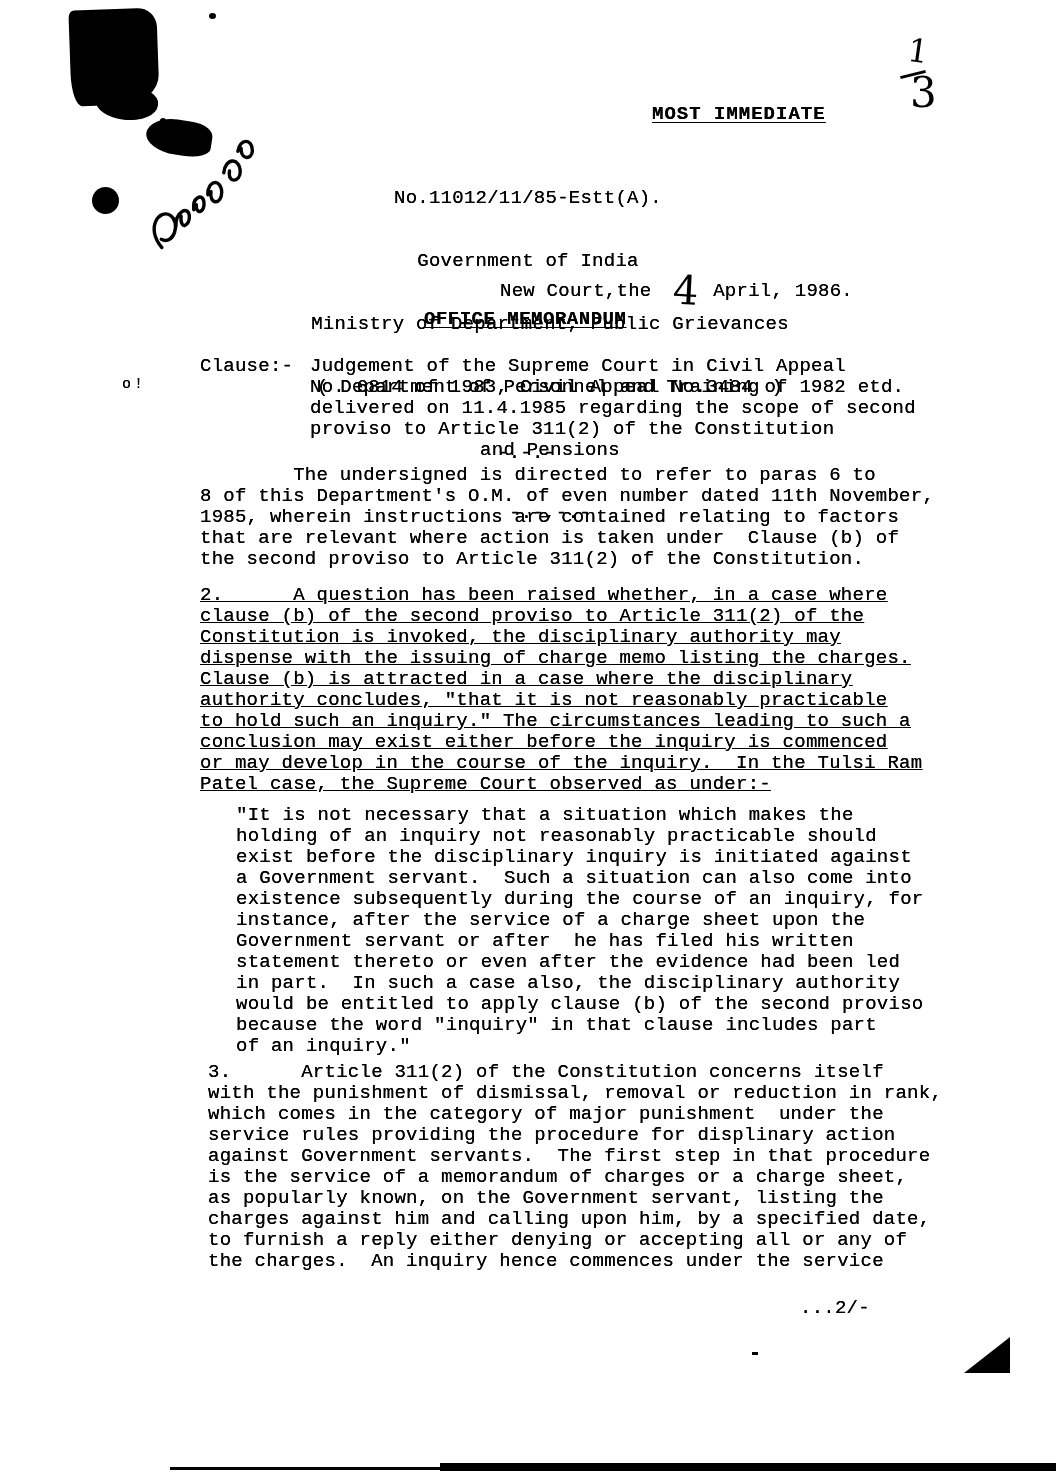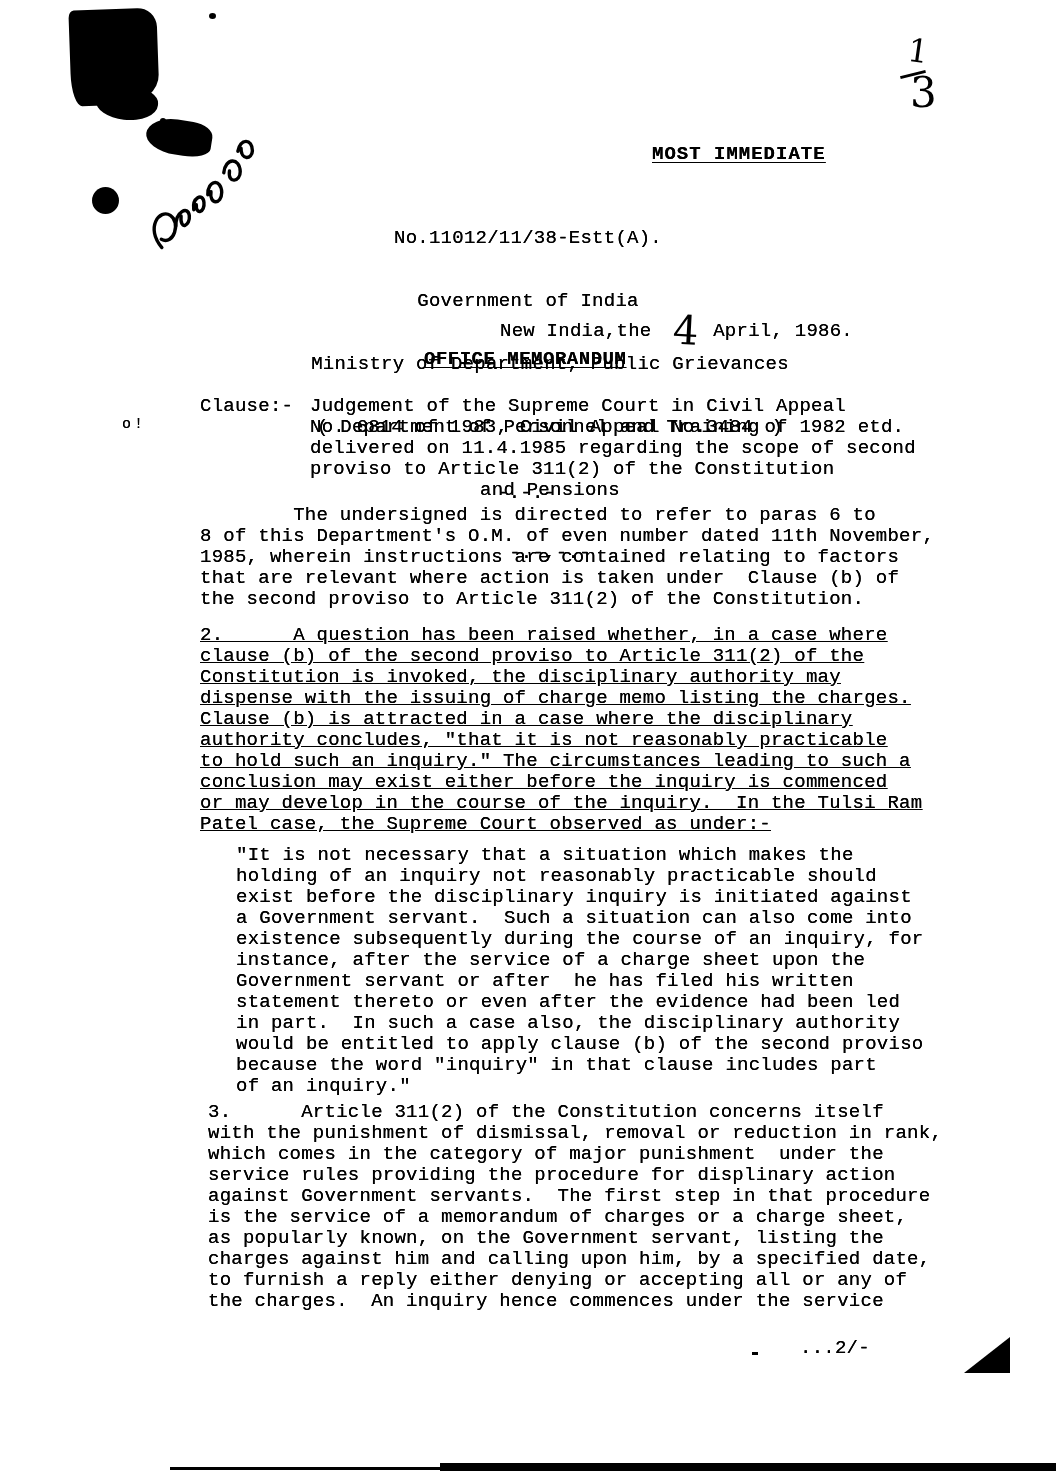--- a/index.html
+++ b/index.html
@@ -2,21 +2,21 @@
 <html><head>
 <meta charset="utf-8">
 <style>
   html,body{margin:0;padding:0;background:#e8e8e8;}
   .page{
     position:relative;width:1056px;height:1479px;background:#ffffff;
     font-family:"Liberation Mono","DejaVu Sans Mono",monospace;
     color:#000;overflow:hidden;
   }
   .t{position:absolute;white-space:pre;font-size:19px;line-height:21px;letter-spacing:.25px;
-     text-shadow:0 0 .5px #000;margin-top:40px;}
+     text-shadow:0 0 .5px #000;}
   .center{text-align:center;}
   .u{text-decoration:underline;text-underline-offset:3px;}
   
   .classification{left:652px;top:104px;font-weight:bold;letter-spacing:1px;}
   .address{left:280px;top:146px;width:540px;}
   .address div{line-height:21px;}
   .shiftl{transform:translateX(-22px);}
   .dateline{left:500px;top:272px;}
   .hand4{display:inline-block;font-family:"DejaVu Serif",serif;font-size:40px;font-weight:400;
          line-height:20px;transform:translateY(8px) rotate(3deg);padding:0 14px 0 22px;text-shadow:none;}
@@ -74,29 +74,29 @@
 
   <div class="page-frac">
     <span class="frac-one">1</span>
     <span class="frac-bar"></span>
     <span class="frac-three">3</span>
   </div>
 
   <div class="t u classification">MOST IMMEDIATE</div>
 
   <div class="t center address">
-    <div class="shiftl">No.11012/11/38-Estt(A).</div>
+    <div class="shiftl">No.11012/11/85-Estt(A).</div>
     <div class="shiftl">Government of India</div>
     <div>Ministry of Department, Public Grievances</div>
     <div>( Department of Personnel and Training )</div>
     <div>and Pensions</div>
     <div>-.-,-.-</div>
   </div>
 
-  <div class="t dateline"><span>New India,the</span><span class="hand4">4</span><span>April, 1986.</span></div>
+  <div class="t dateline"><span>New Court,the</span><span class="hand4">4</span><span>April, 1986.</span></div>
 
   <div class="t u memo-title">OFFICE MEMORANDUM</div>
 
   <div class="t margin-mark">o!</div>
 
   <div class="t subject">
     <span class="lbl">Clause:-</span>
     <span>Judgement of the Supreme Court in Civil Appeal
 No. 6814 of 1983, Civil Appeal No.3484 of 1982 etd.
 delivered on 11.4.1985 regarding the scope of second

